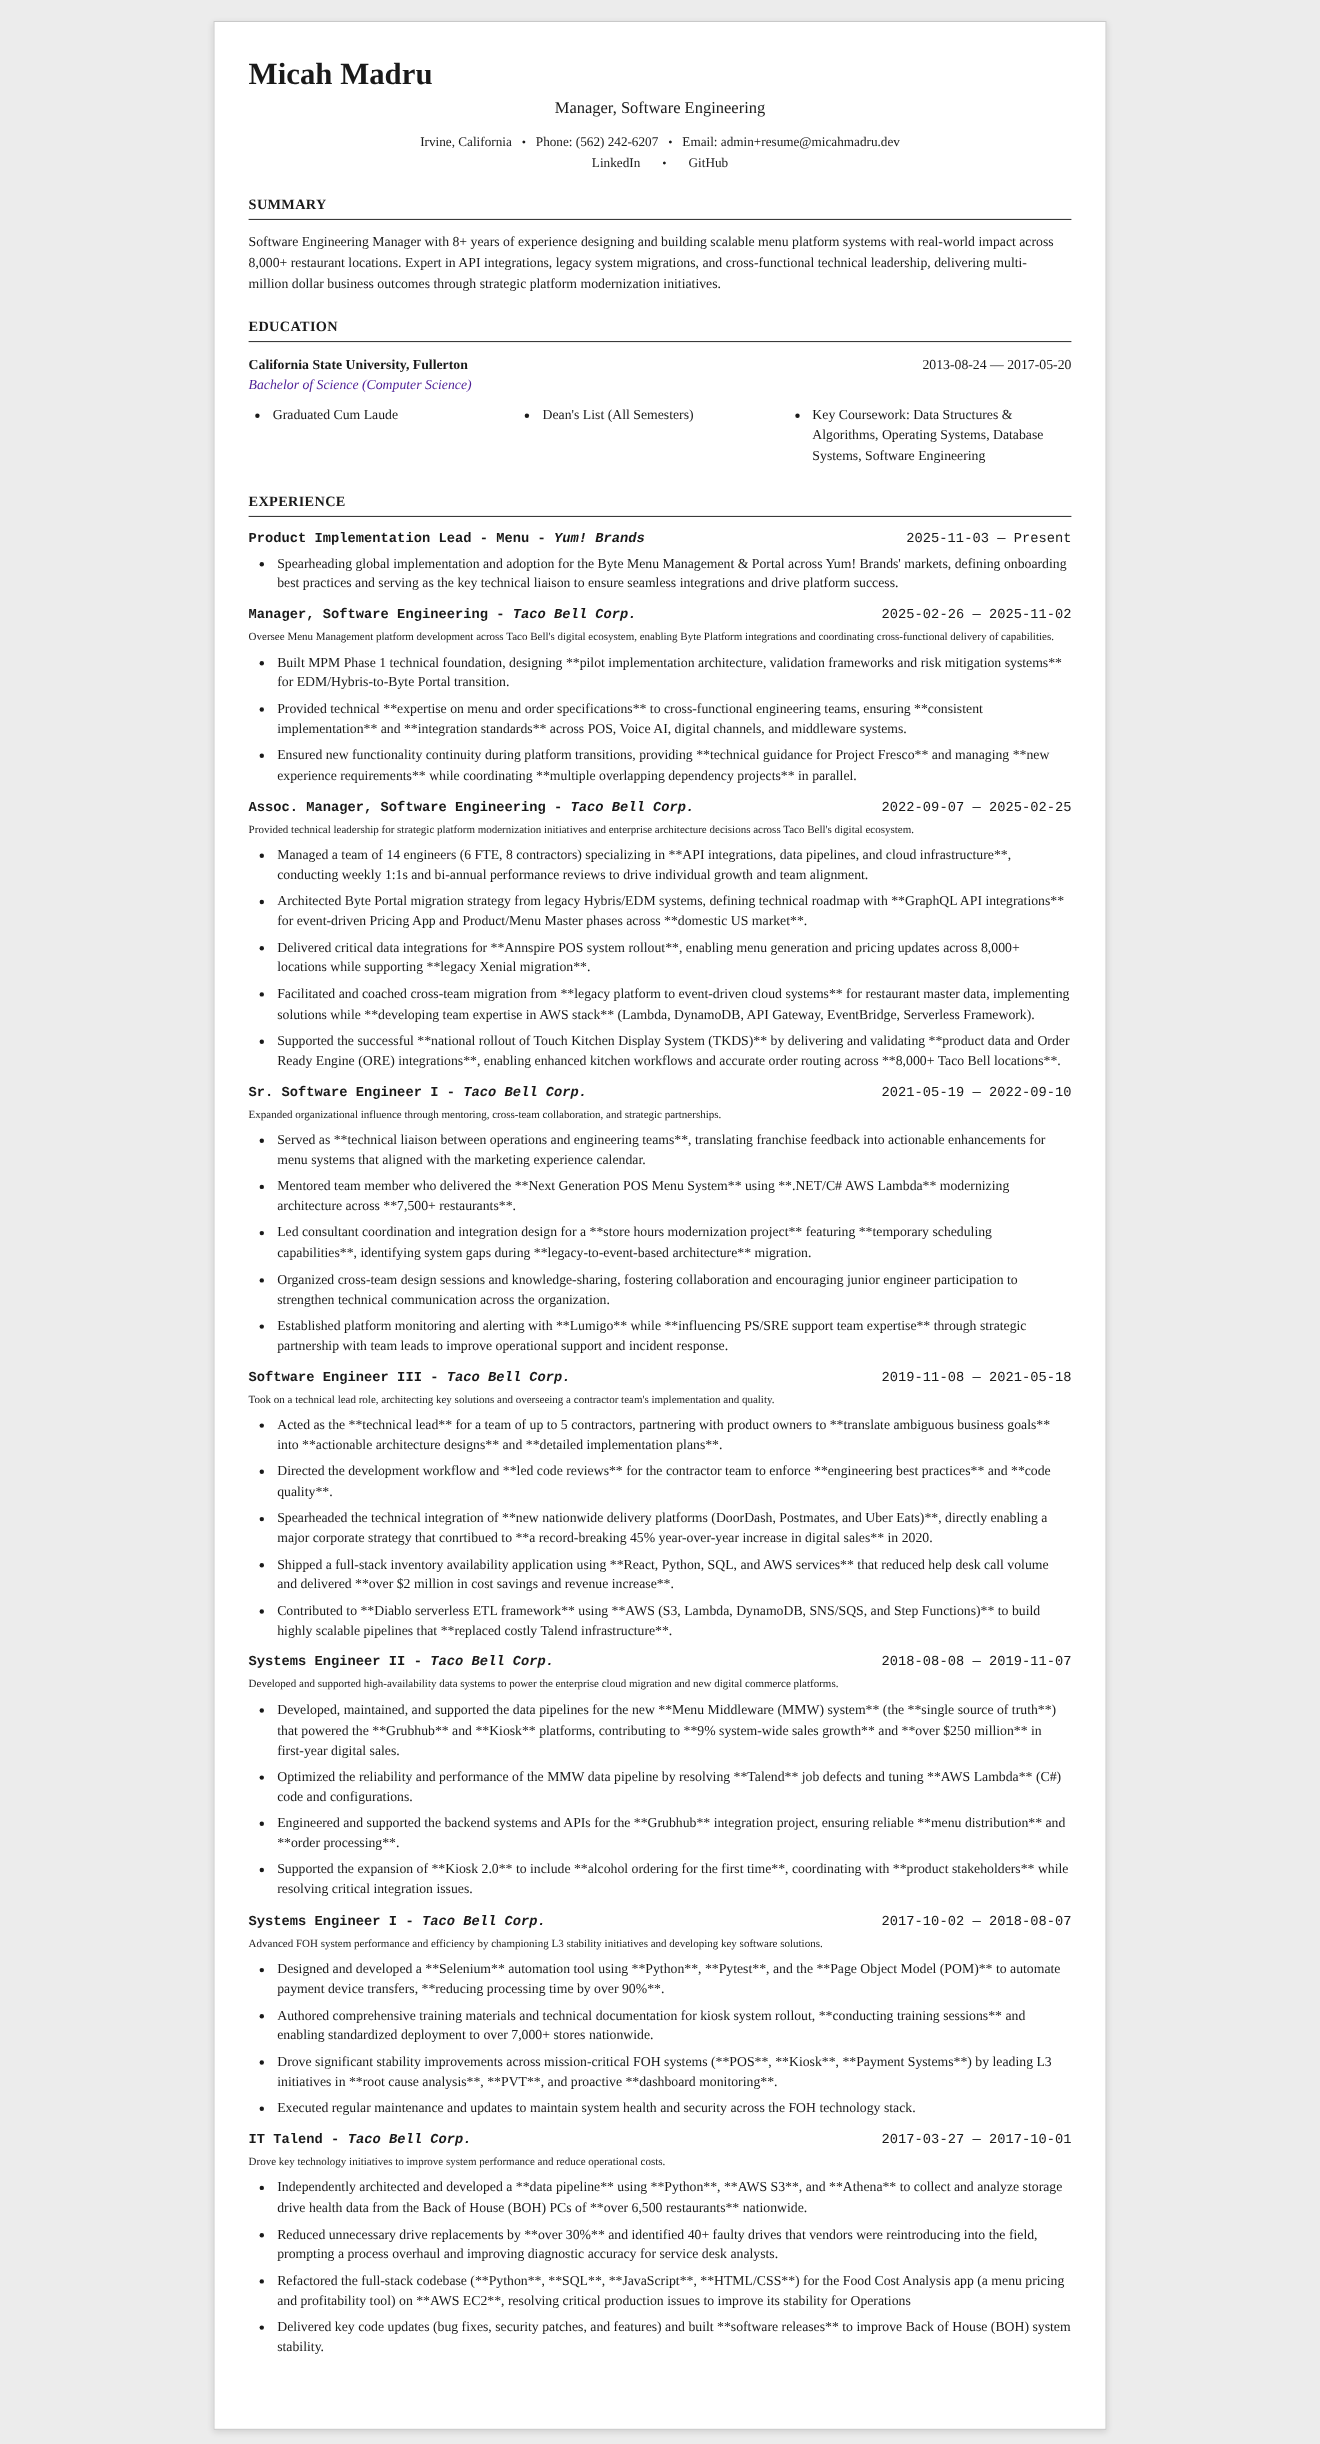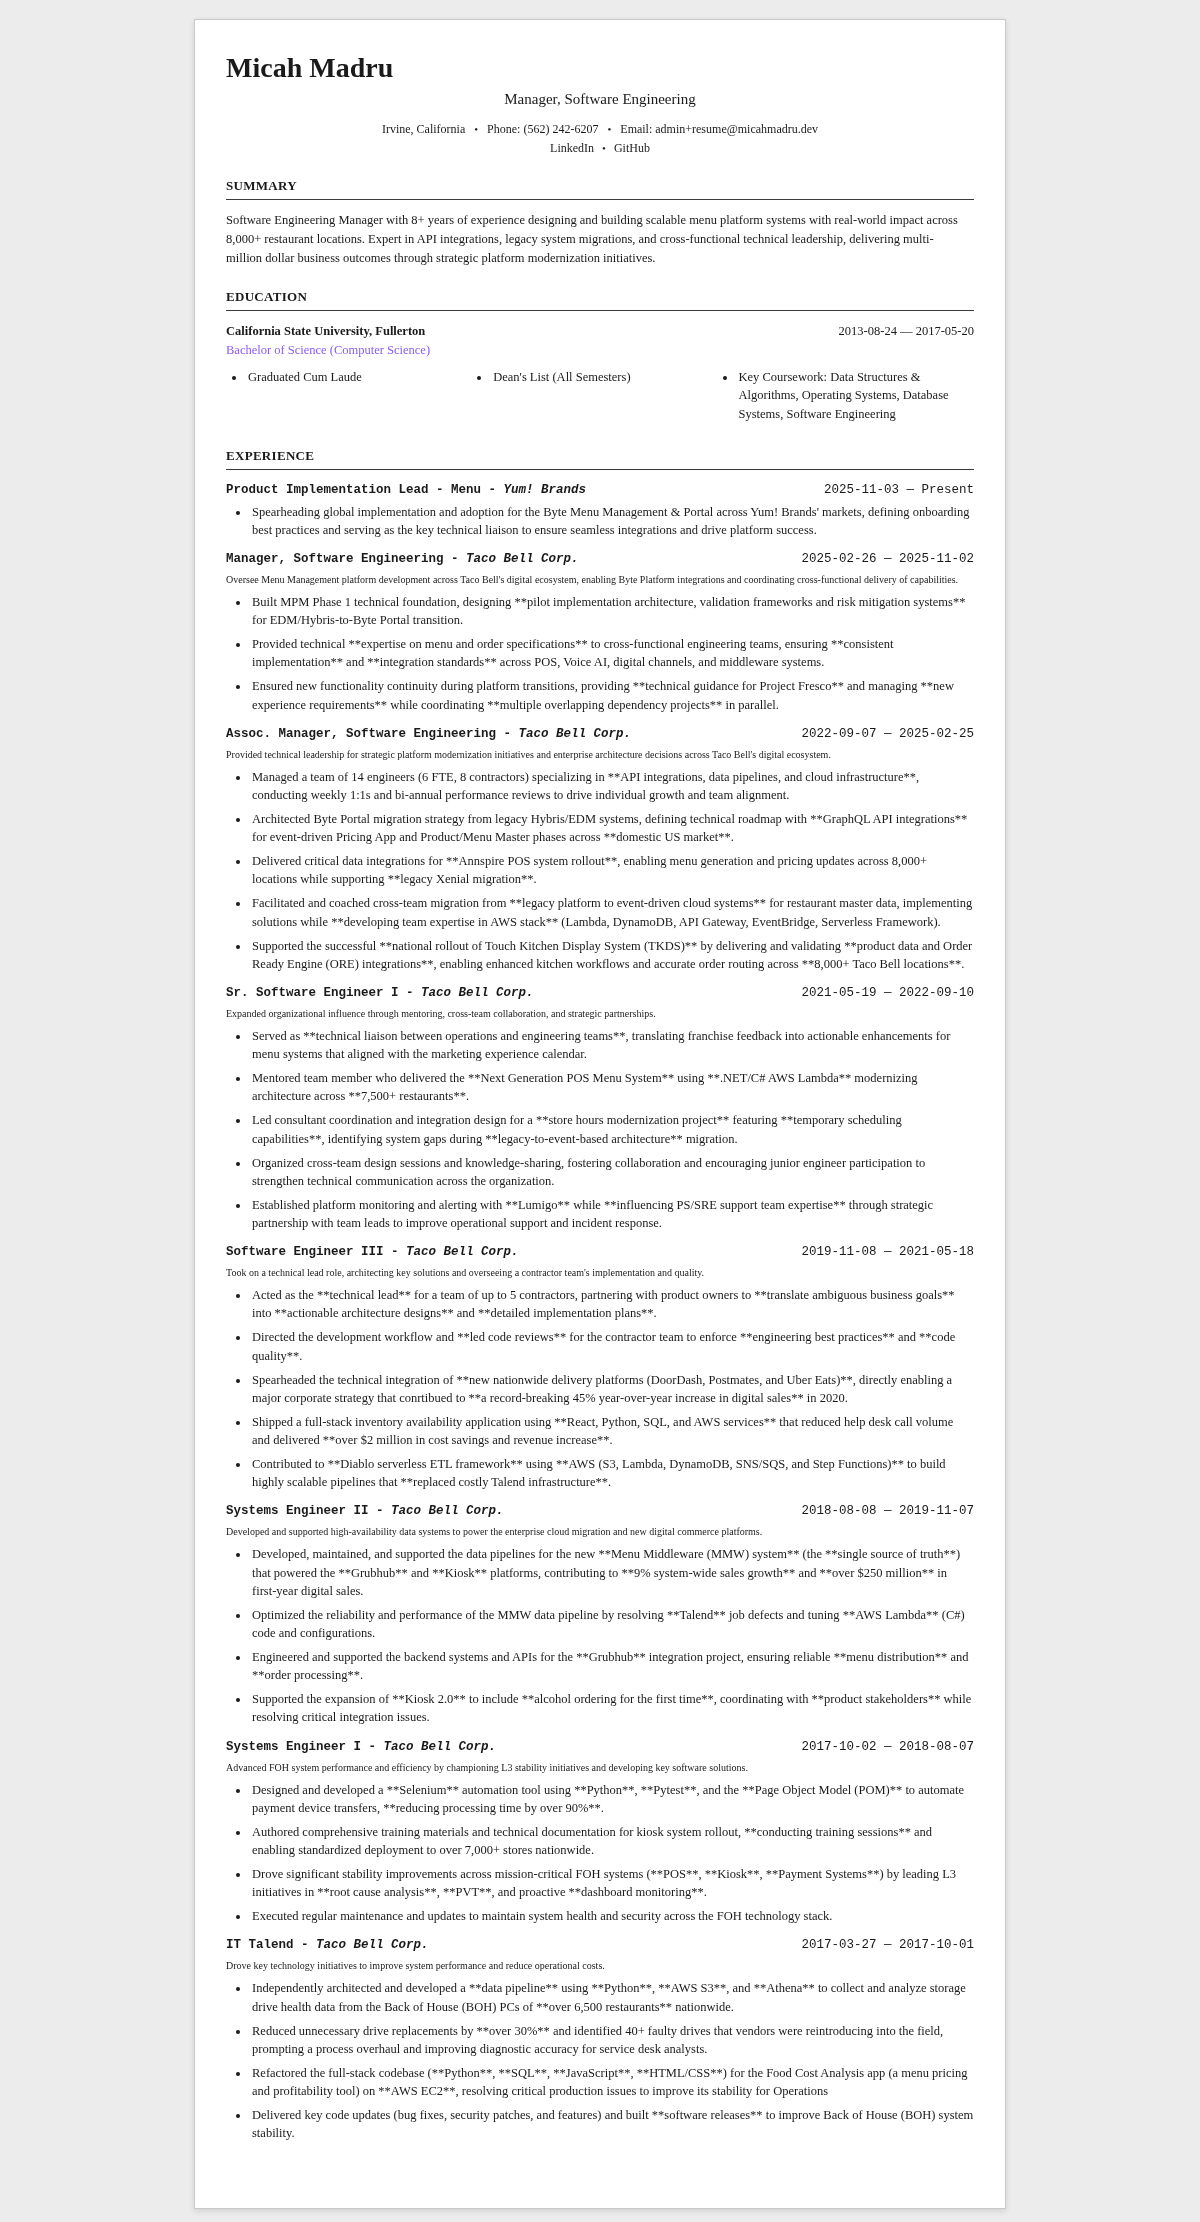--- a/index.html
+++ b/index.html
@@ -16,35 +16,35 @@
     margin: 19px auto 21px auto;
     background: #ffffff;
     border: 1px solid #c9c9c9;
     box-shadow: 0 2px 6px rgba(0,0,0,0.12);
     padding: 26px 31px 60px 31px;
   }
   
   .name { text-align: left; font-size: 28px; font-weight: bold; margin: 6px 0 0 0; }
   .subtitle { text-align: center; font-size: 15px; margin: 7px 0 0 0; }
   .contact-line { display: flex; justify-content: center; align-items: baseline; gap: 9px; font-size: 12px; margin-top: 14px; }
-  .links-line { display: flex; justify-content: center; align-items: baseline; gap: 8px; font-size: 12px; margin-top: 4px; }
+  .links-line { display: flex; justify-content: center; align-items: baseline; gap: 20px; font-size: 12px; margin-top: 4px; }
   .links-line a { color: #1a1a1a; text-decoration: none; }
   .dot { font-size: 11px; }
   
   h2.section-title {
     font-size: 13px; font-weight: bold; letter-spacing: 0.3px;
     border-bottom: 1px solid #3a3a3a; padding-bottom: 5px;
     margin: 22px 0 0 0;
   }
   .summary-text { font-size: 12.5px; line-height: 1.5; margin: 11px 16px 0 0; }
   
   .edu-header { display: flex; justify-content: space-between; align-items: baseline; margin-top: 13px; }
   .edu-institution { font-weight: bold; font-size: 12.5px; }
   .edu-dates { font-size: 12.5px; }
-  .edu-degree { font-size: 12.5px; color: #8b5cf6; margin-top: 4px; }
+  .edu-degree { font-style: italic; font-size: 12.5px; color: #4c1d95; margin-top: 4px; }
   ul.edu-bullets {
     display: grid; grid-template-columns: 1fr 1fr 1.18fr; column-gap: 44px;
     margin: 10px 0 4px 0; padding-left: 20px; font-size: 12.5px; line-height: 1.45;
   }
   ul.edu-bullets li { margin: 0 0 3px 0; padding-left: 2px; }
   
   .job { margin-top: 13px; }
   .job-header { display: flex; justify-content: space-between; align-items: baseline; font-family: Liberation Mono, monospace; }
   .job-title-wrap { font-size: 12.5px; font-weight: bold; }
   .job-company { font-style: italic; }

